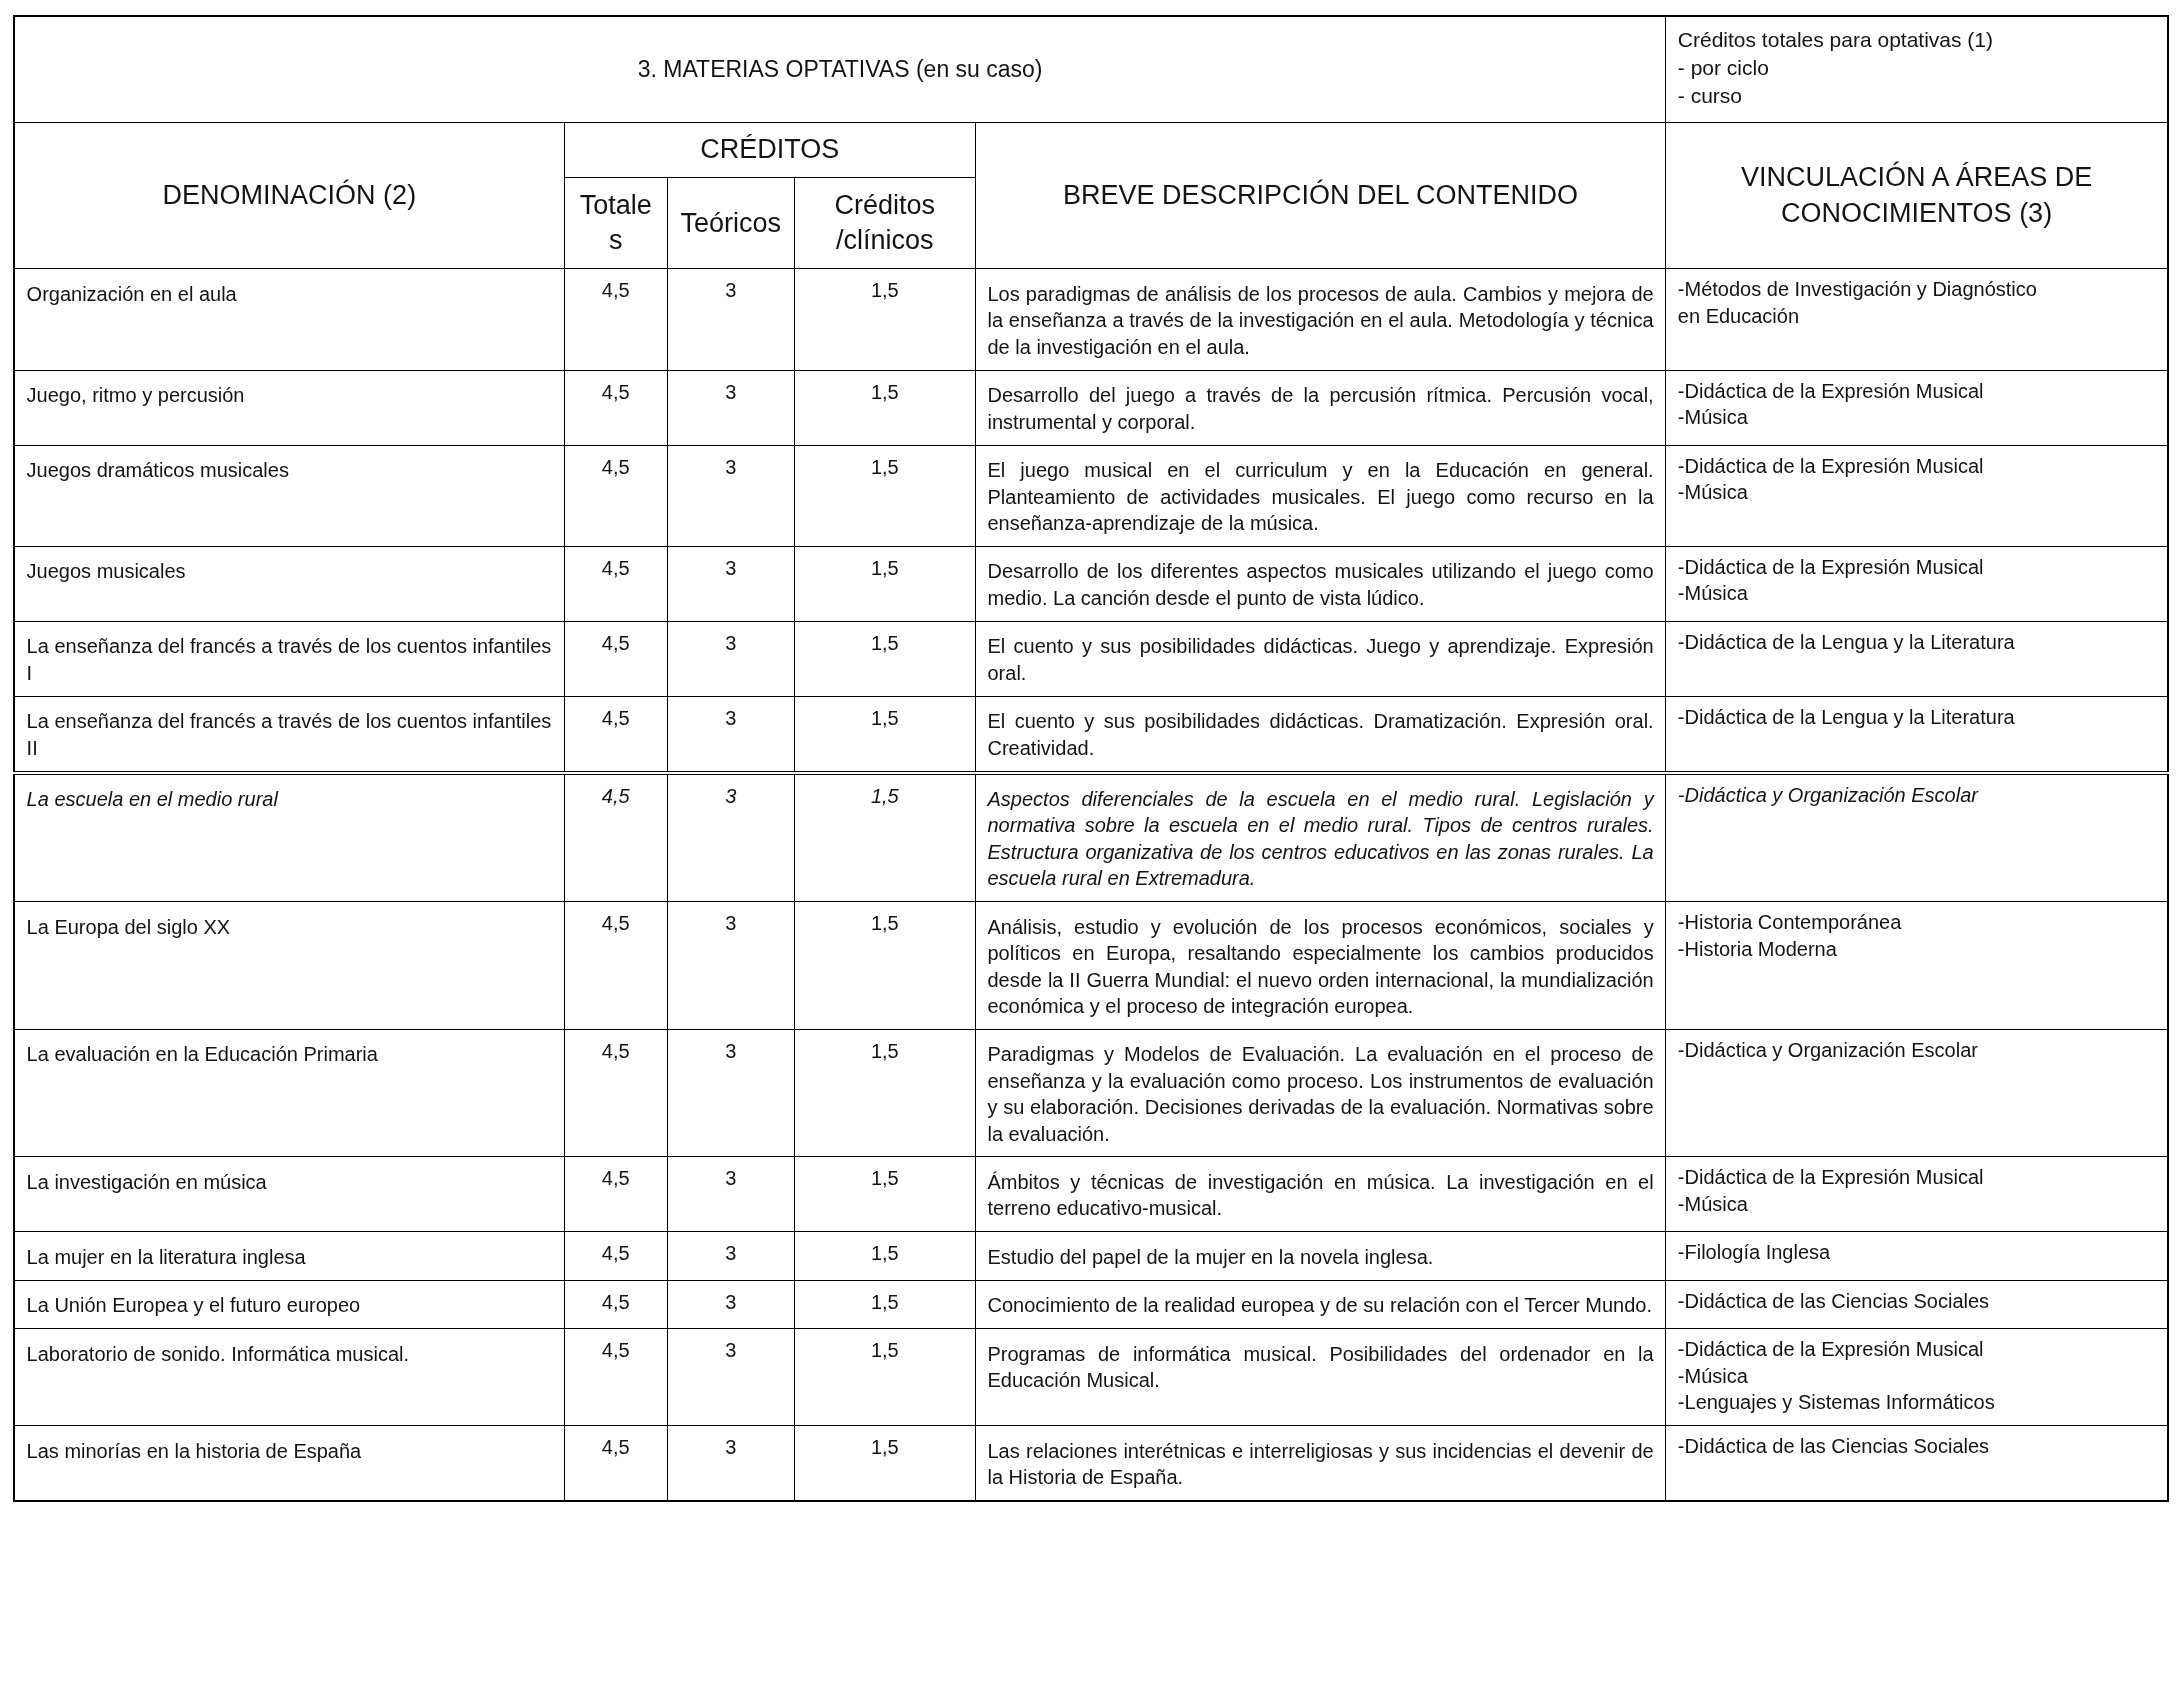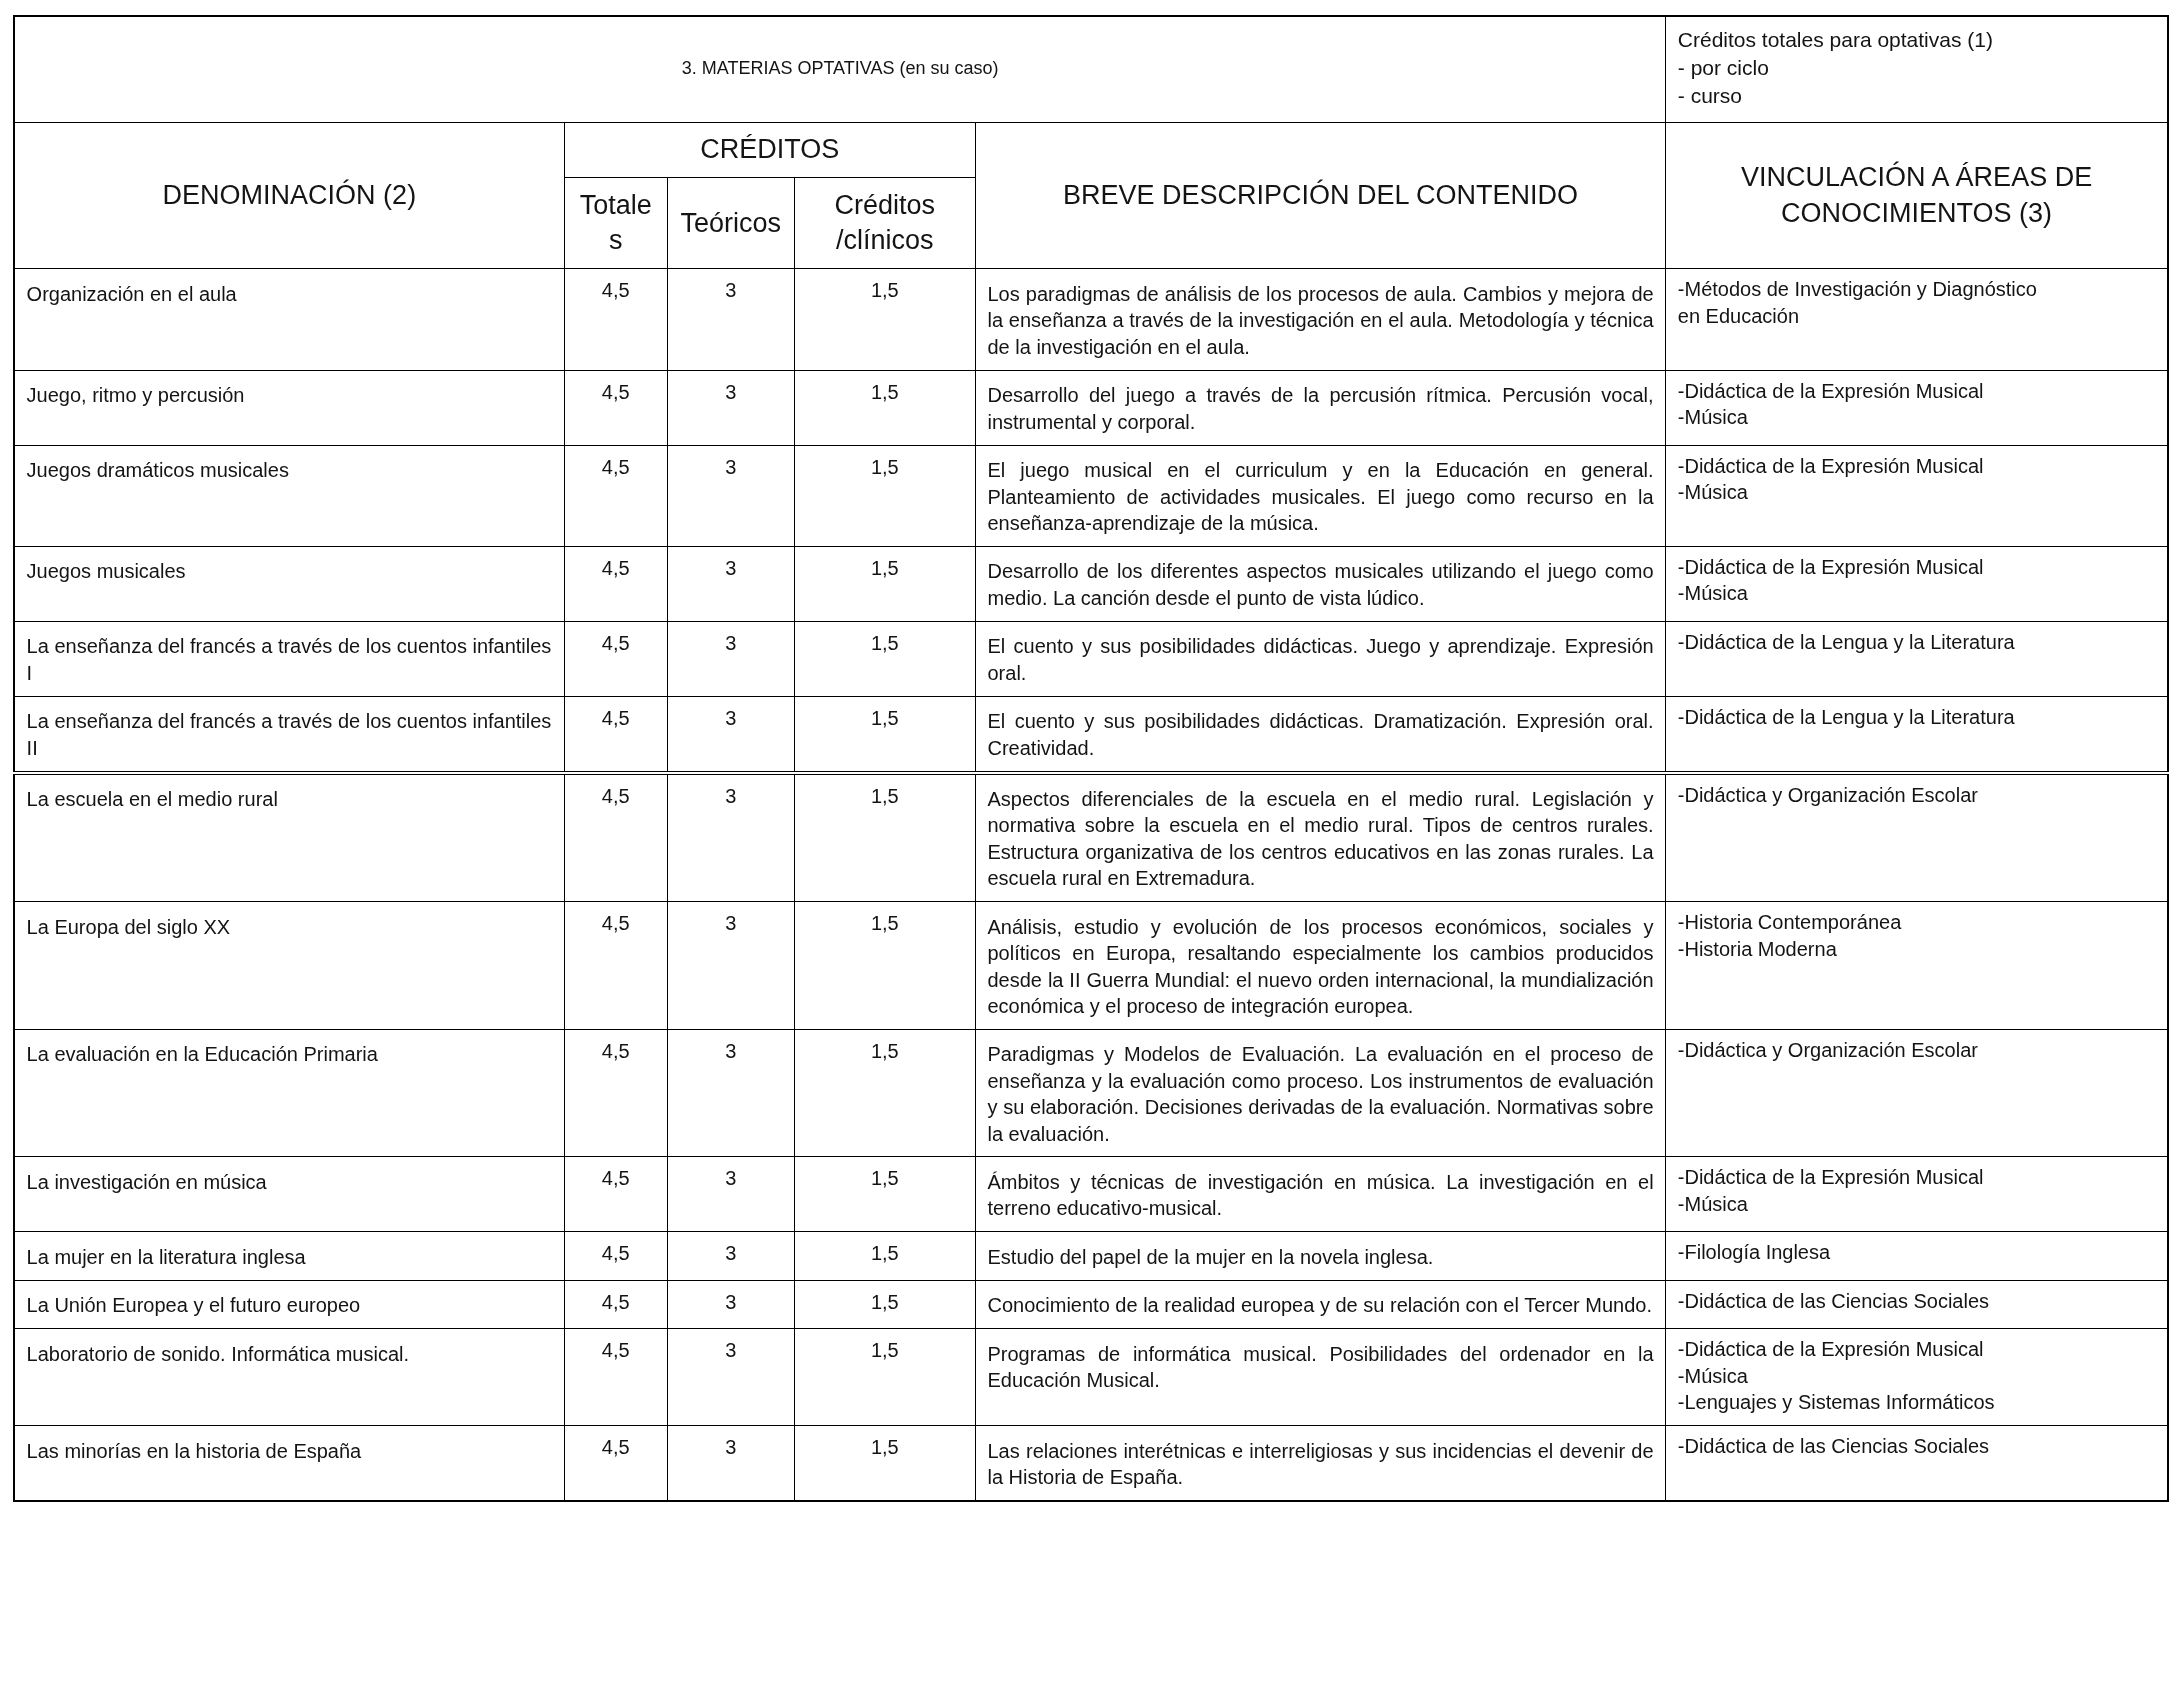--- a/index.html
+++ b/index.html
@@ -31,21 +31,21 @@
     font-size: 20px;
     line-height: 1.32;
     overflow: hidden;
     word-wrap: break-word;
   }
   
   td.title-cell {
     text-align: center;
     vertical-align: middle;
     height: 86px;
-    font-size: 18px;
+    font-size: 23px;
   }
   td.credits-note {
     white-space: pre-line;
     vertical-align: top;
     font-size: 21px;
   }
   
   td.hc {
     text-align: center;
     vertical-align: middle;
@@ -67,20 +67,21 @@
     text-align: justify;
     padding-top: 11.6px;
   }
   td.vinc {
     white-space: pre-line;
     padding-top: 7px;
   }
   
   tbody tr:nth-child(7) td {
     border-top: 4.4px double #000;
+    font-style: italic;
   }
 </style>
 </head>
 <body>
 
 <div class="page">
   <table class="doc-table">
     <colgroup>
       <col style="width:550px">
       <col style="width:103px">

